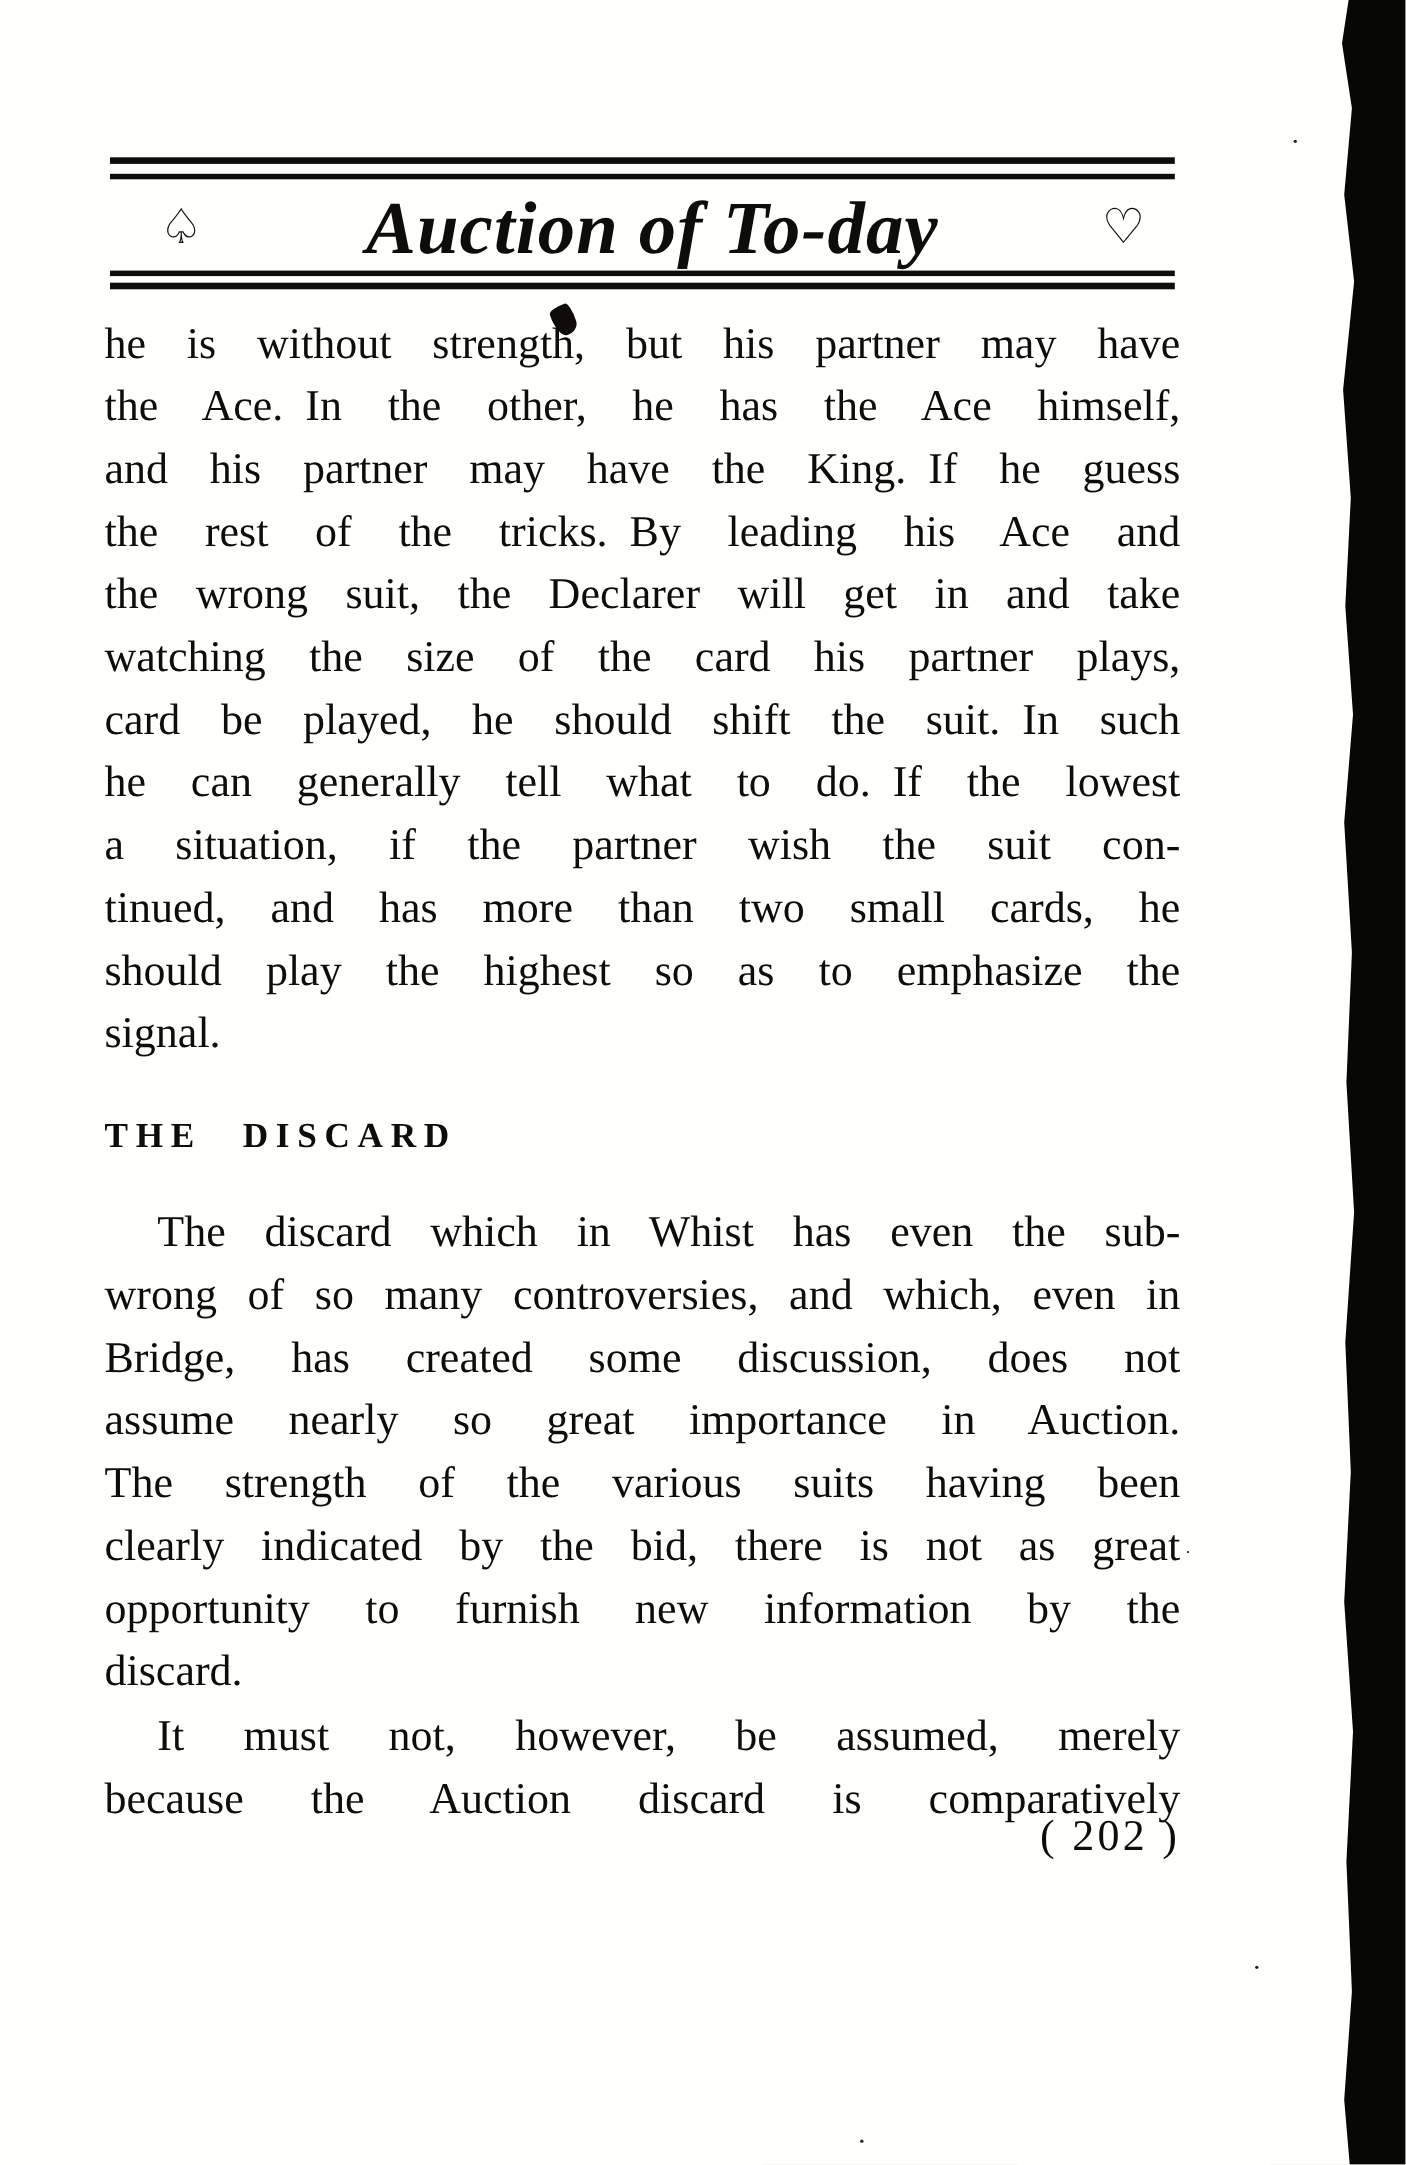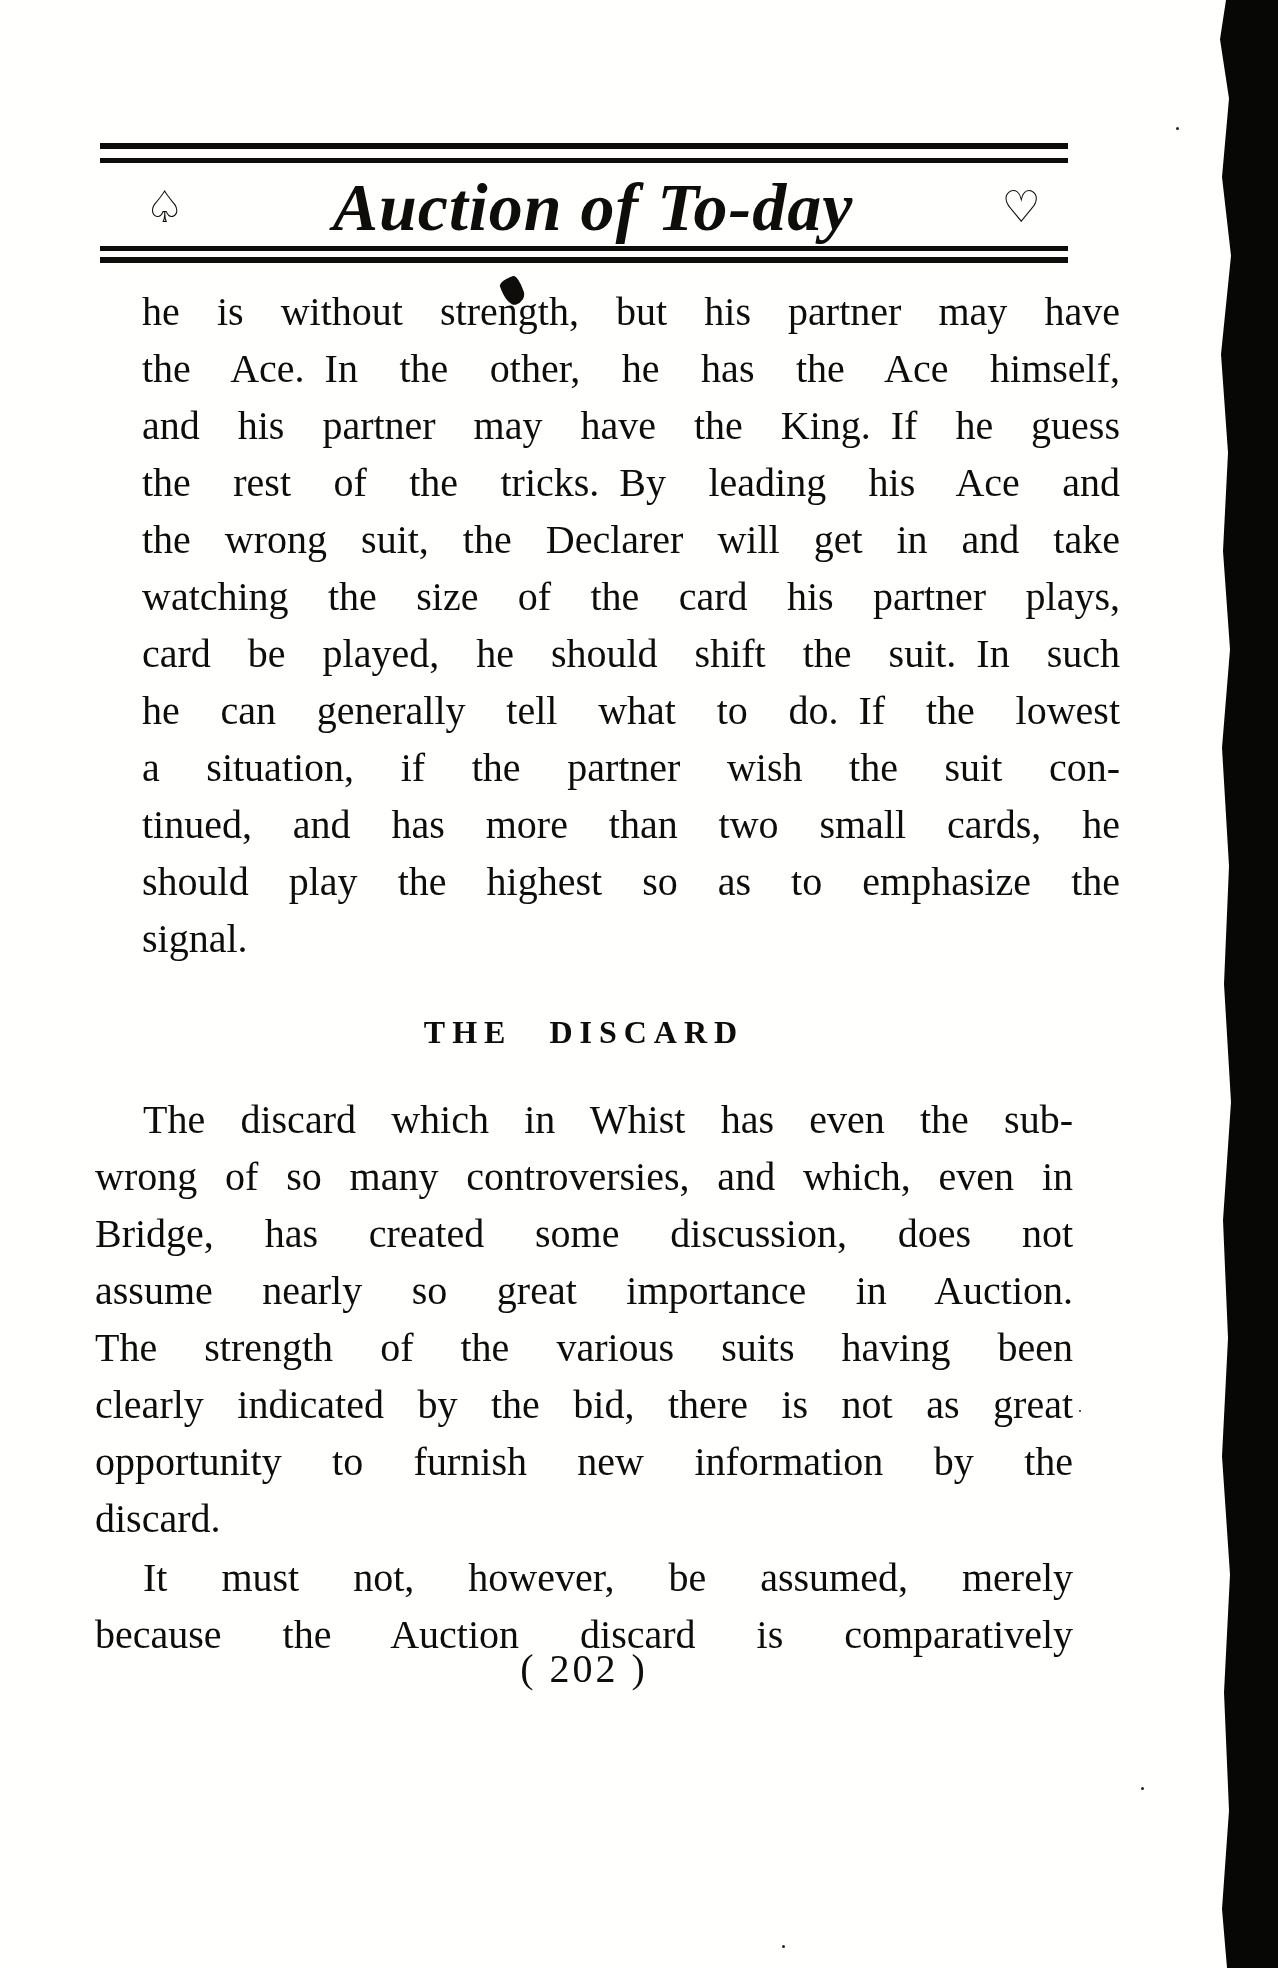--- a/index.html
+++ b/index.html
@@ -64,38 +64,37 @@
     line-height: 57px;
   }
   .para .line {
     text-align: justify;
     text-align-last: justify;
     white-space: normal;
   }
   .para .line.last { text-align-last: left; }
   .indent-first .line:first-child { text-indent: 48px; }
 
-  .para-1 { top: 283px; margin-left: 47px; }
+  .para-1 { top: 283px; }
   .para-2 { top: 1091px; }
   .para-3 { top: 1549px; }
 
   .section-heading {
     position: absolute;
     top: 1014px; left: 95px; width: 978px;
-    text-align: center;
     font-size: 32px;
     font-weight: 600;
     letter-spacing: 7px;
     word-spacing: 22px;
   }
 
   .page-number {
     position: absolute;
     top: 1645px; left: 95px; width: 978px;
-    text-align: center;
+    text-align: right;
     font-size: 40px;
     letter-spacing: 3px;
   }
 
   
   .ink-blot {
     position: absolute;
     top: 277px; left: 502px;
     width: 21px; height: 28px;
     background: #0e0d0a;

